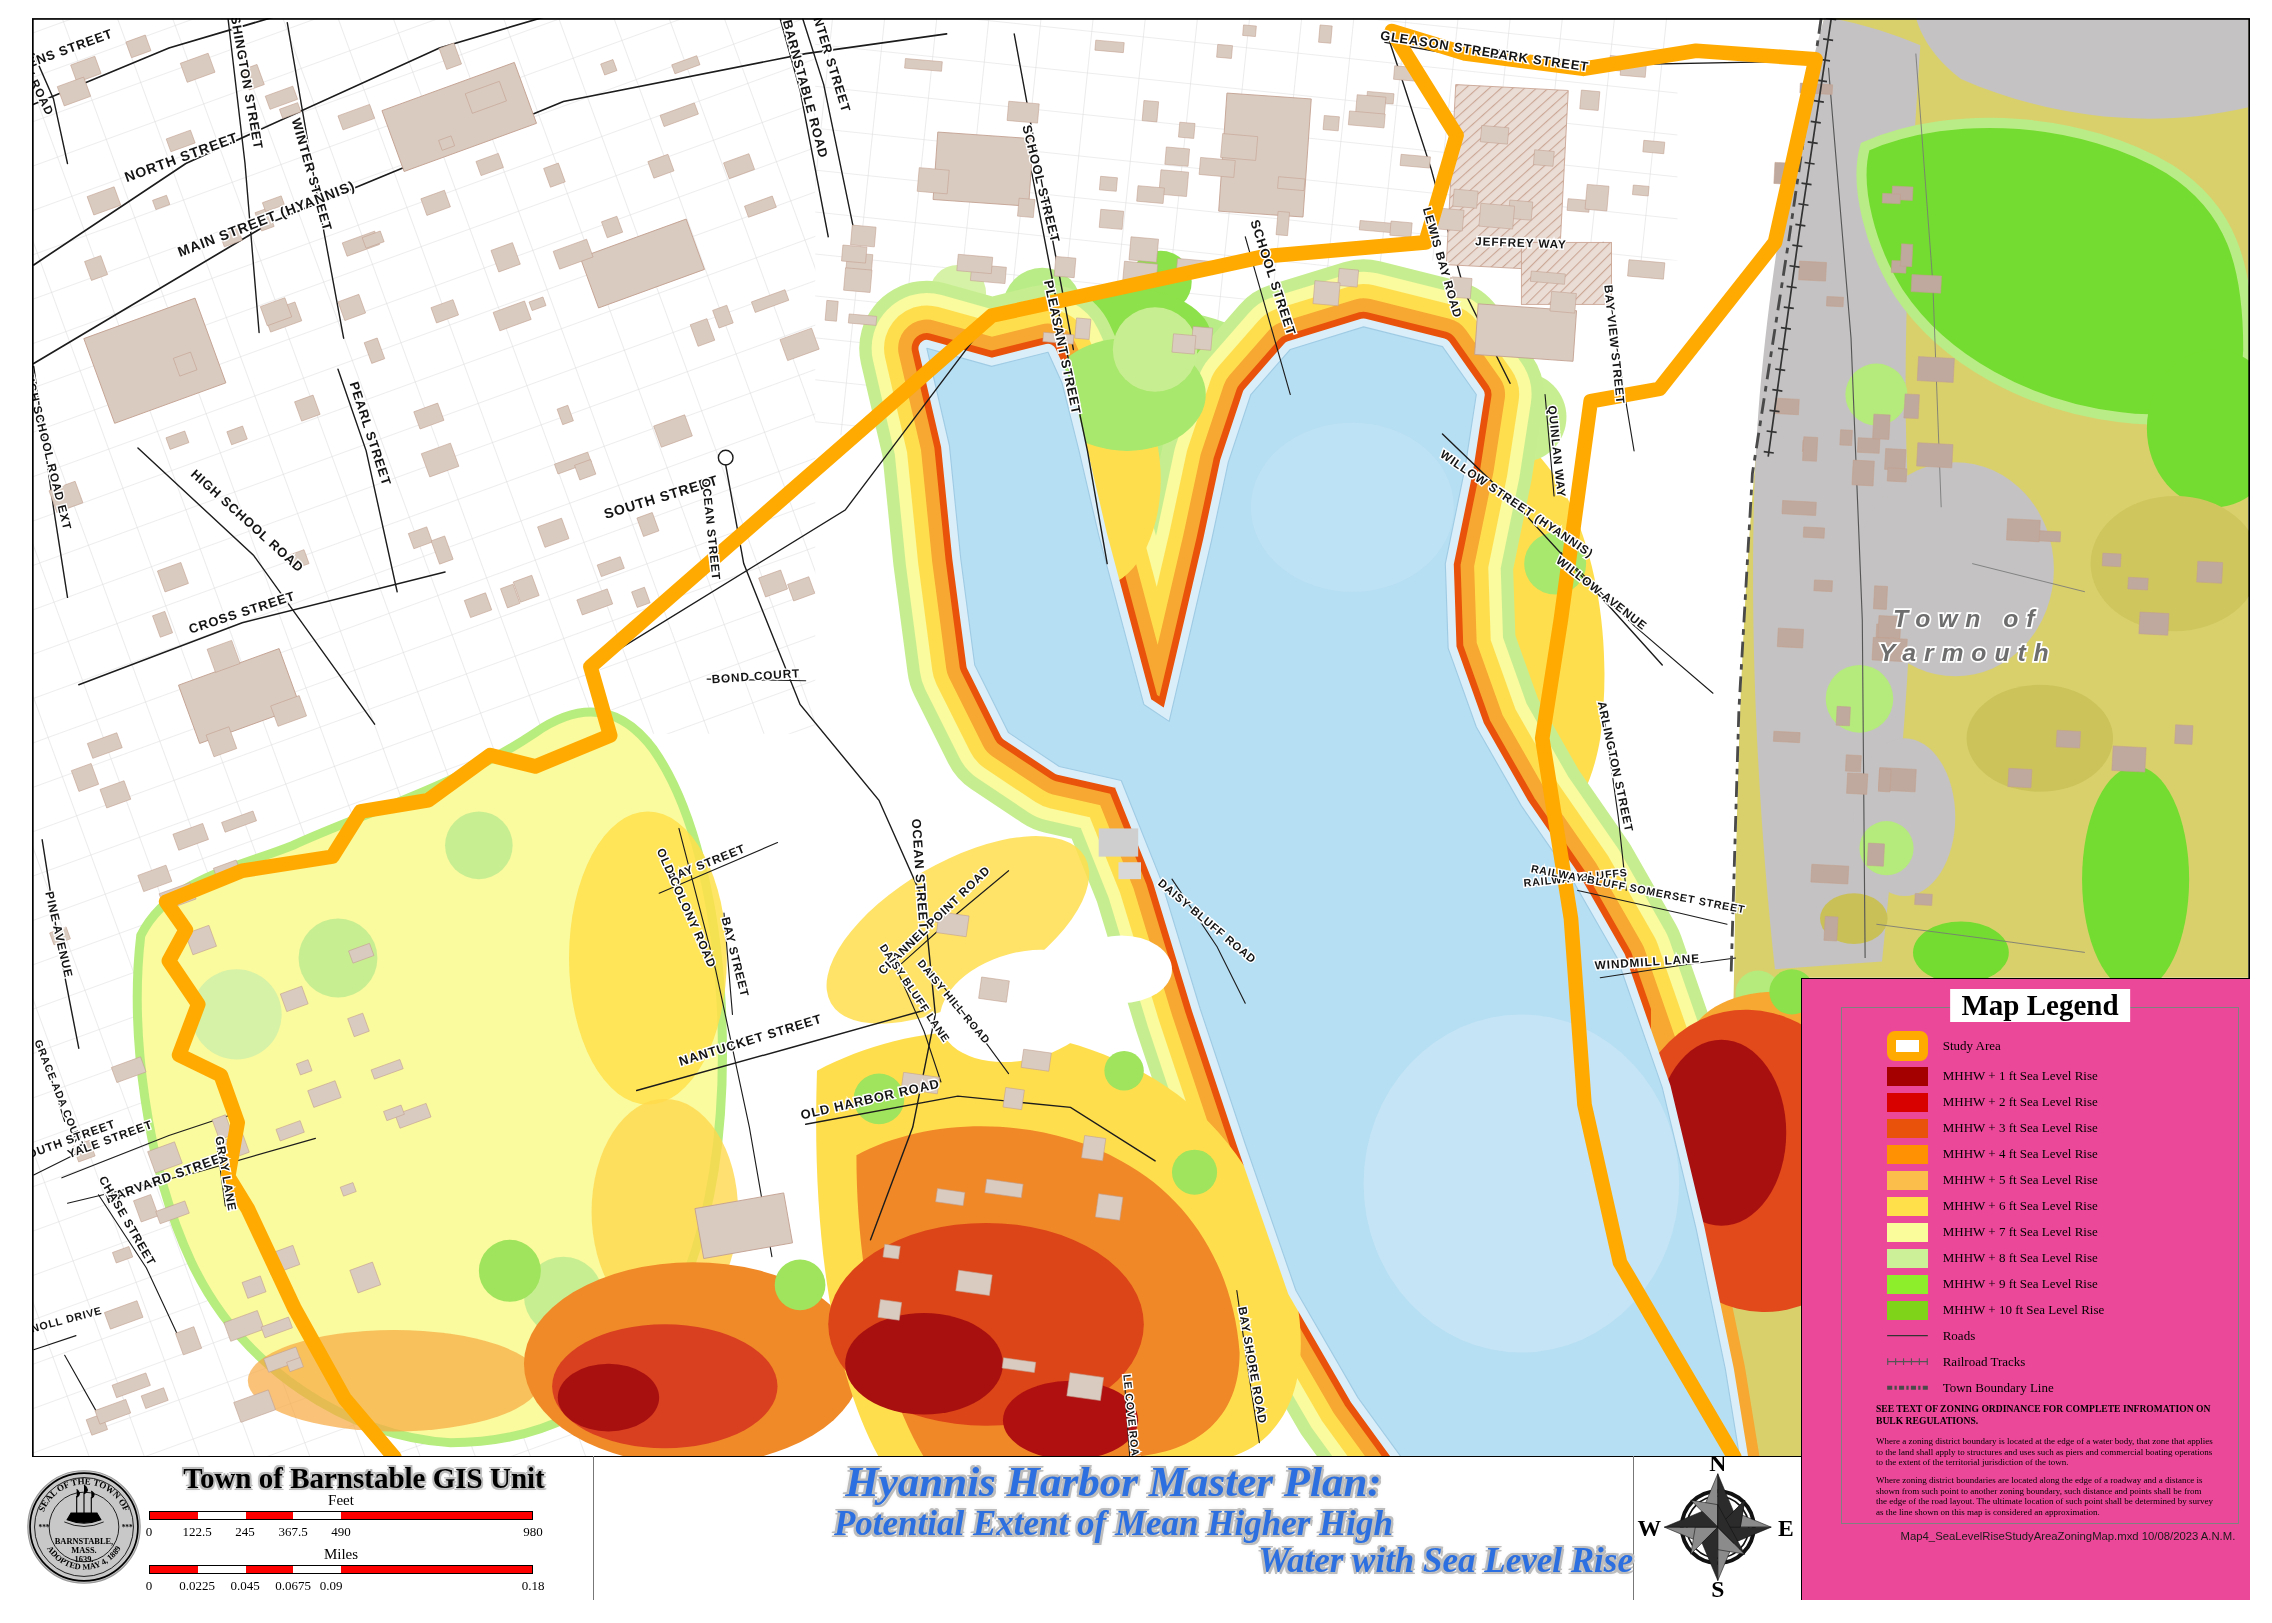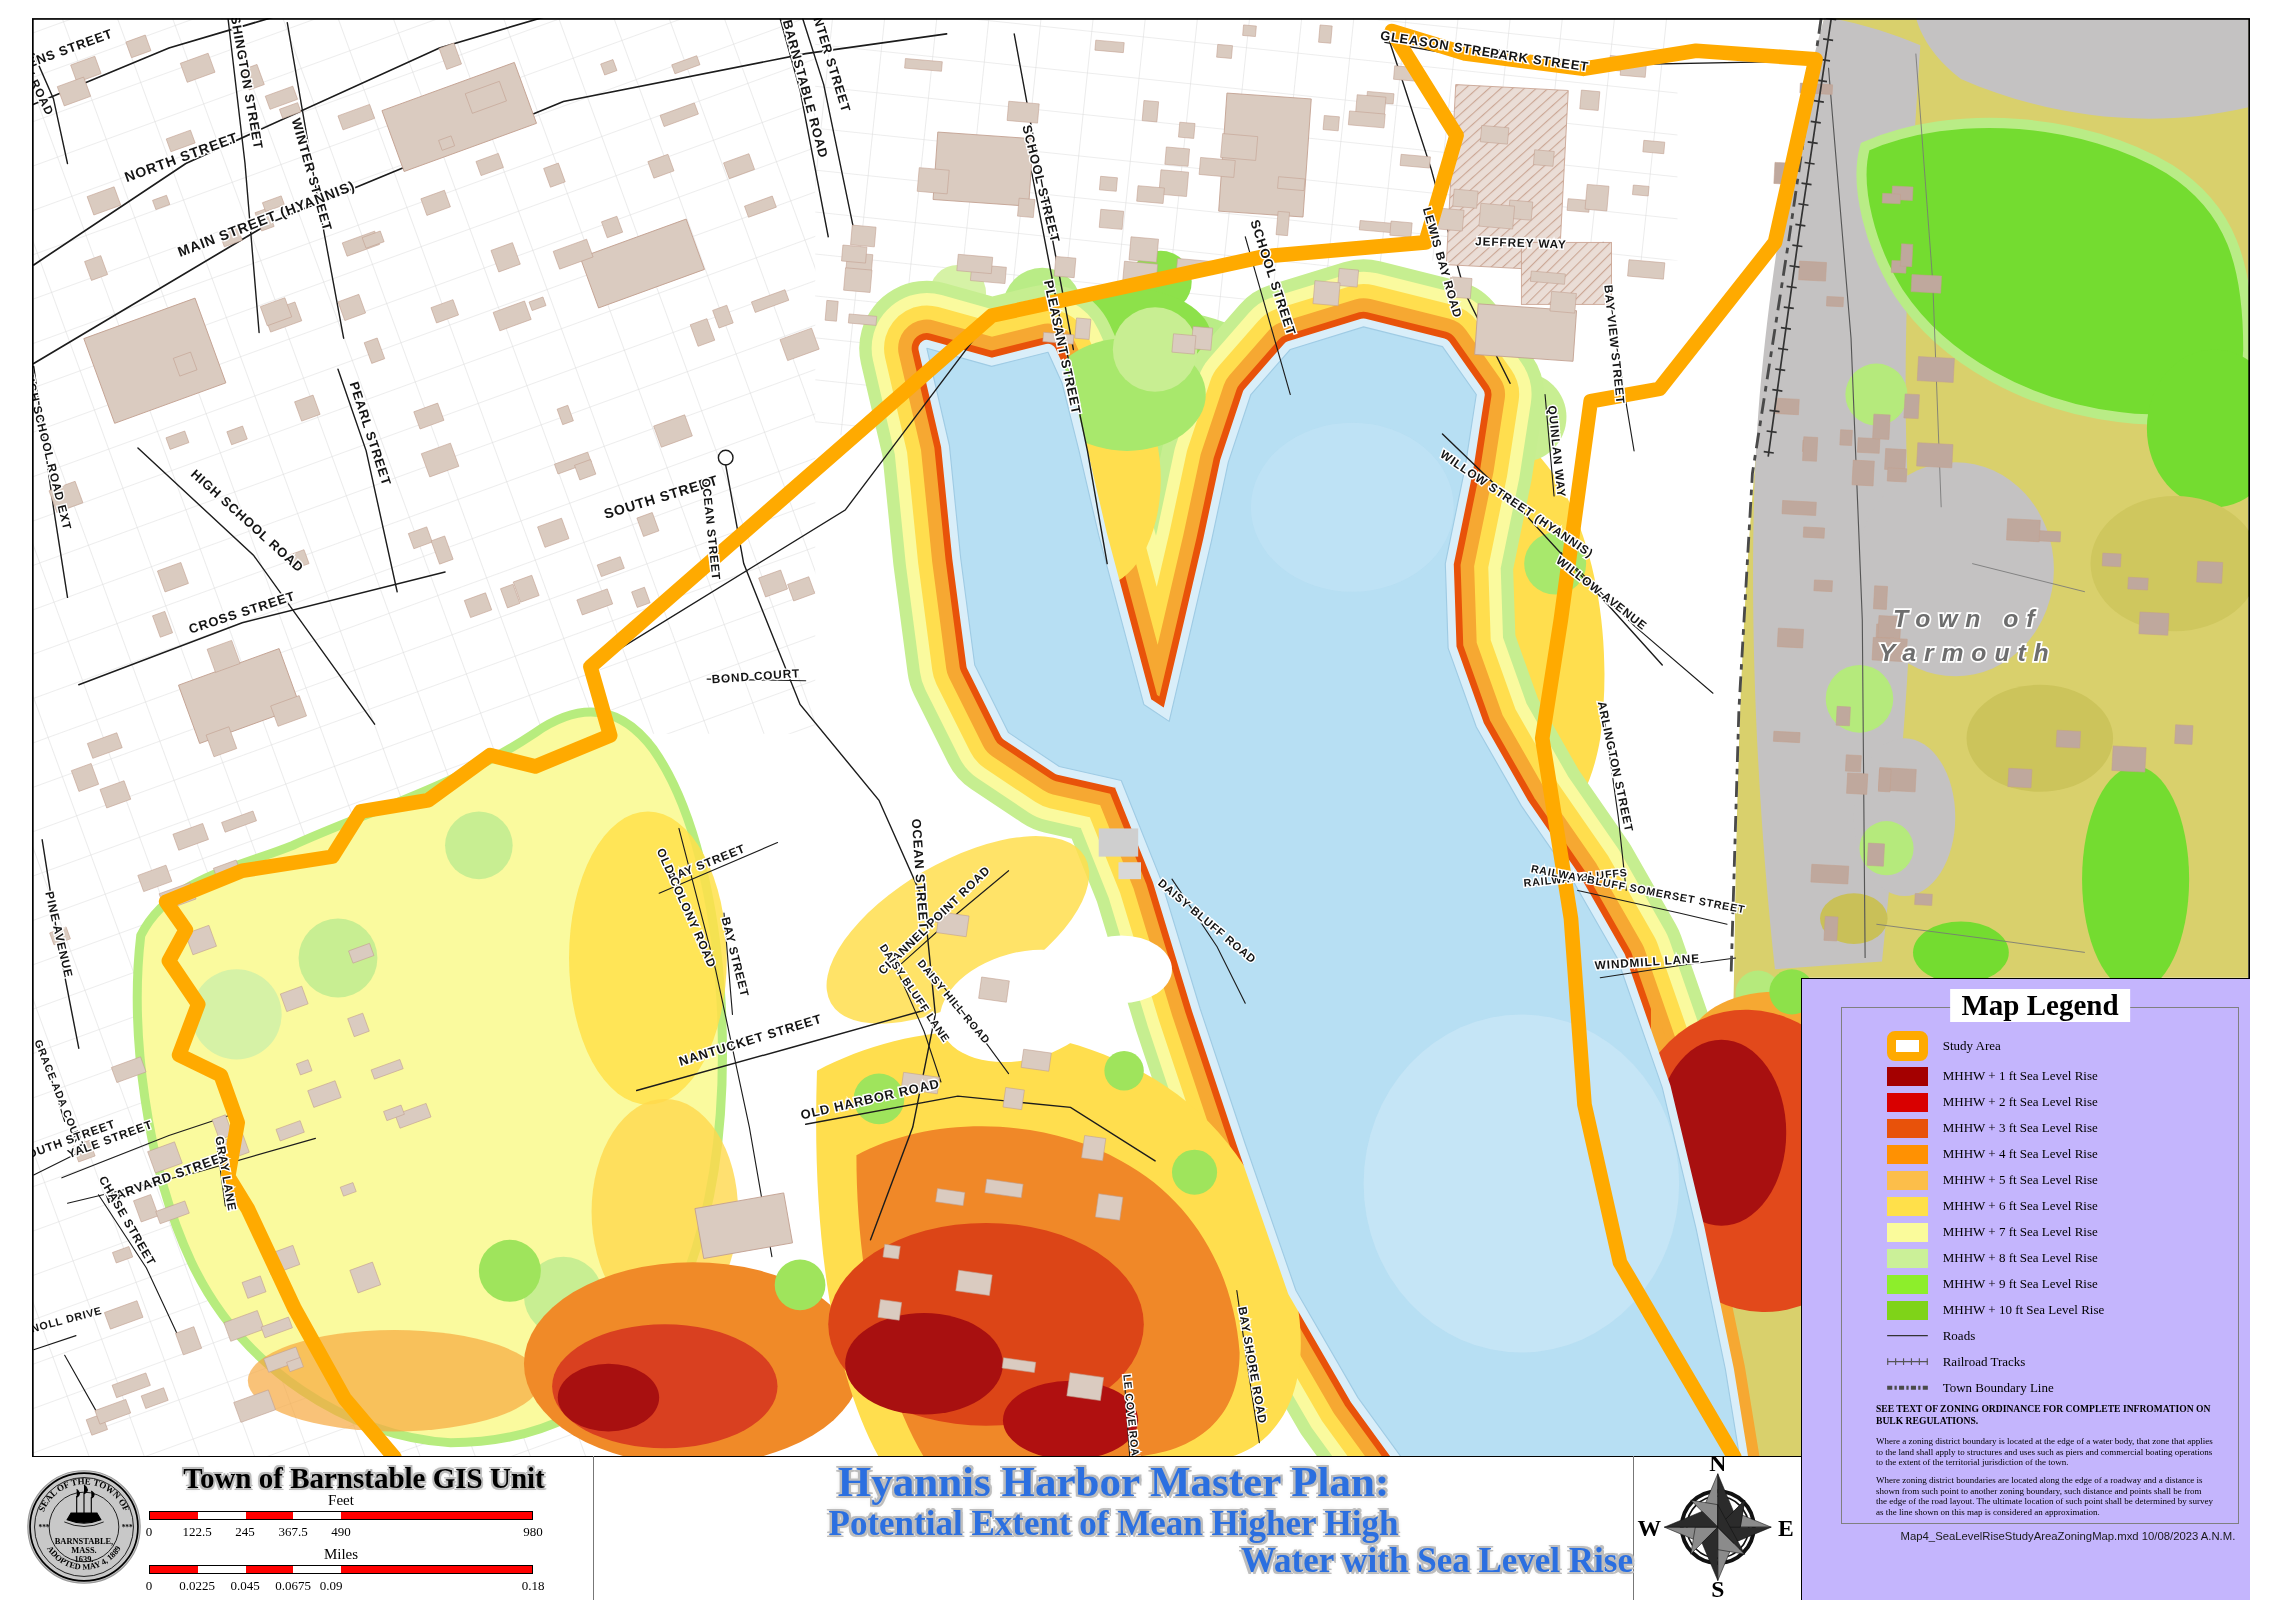--- a/index.html
+++ b/index.html
@@ -9,29 +9,29 @@
   #bottombar{position:absolute;left:32px;top:1456px;width:1769px;height:144px;background:#fff;border-top:1.1px solid #000;box-sizing:border-box;}
   .vsep{position:absolute;top:1456px;width:1.1px;height:144px;background:#777;}
   #gispanel{position:absolute;left:32px;top:1456px;width:561px;height:144px;}
   #gis-title{position:absolute;left:101px;top:5.6px;width:462px;text-align:center;font-size:29px;font-weight:bold;color:#000;
      text-shadow:1.7px 1.7px 0 #bdbdbd,-1.7px -1.7px 0 #bdbdbd,1.7px -1.7px 0 #bdbdbd,-1.7px 1.7px 0 #bdbdbd,0 0 4px #bdbdbd;}
   .scale-unit{position:absolute;left:117px;width:384px;text-align:center;font-size:15px;color:#000;}
   .scalebar{position:absolute;left:117px;width:384px;height:8.5px;border:0.6px solid #000;box-sizing:border-box;display:flex;}
   .scalebar div{height:100%;}
   .scale-labels{position:absolute;left:117px;width:428px;font-size:13px;color:#000;}
   .scale-labels span{position:absolute;transform:translateX(-50%);}
-  #titlepanel{position:absolute;left:594px;top:1456px;width:1039px;height:144px;text-align:center;}
+  #titlepanel{position:absolute;left:594px;top:1456px;width:1039px;height:144px;text-align:center;font-style:italic;}
   .maintitle{color:#2b6fe0;font-weight:bold;
      text-shadow:2.3px 2.3px 0 #bdbdbd,-2.3px -2.3px 0 #bdbdbd,2.3px -2.3px 0 #bdbdbd,-2.3px 2.3px 0 #bdbdbd,0 0 5px #bdbdbd;}
   #mt1{font-size:43px;line-height:46px;margin-top:3.4px;}
   #mt2{font-size:35px;line-height:37px;}
   #mt3{font-size:35px;line-height:37px;text-align:right;}
   #compasspanel{position:absolute;left:1634px;top:1456px;width:167px;height:144px;}
   
-  #legendpanel{position:absolute;left:1801px;top:978px;width:449px;height:622px;background:#c4b5fd;border-left:1.1px solid #000;border-top:1.1px solid #000;box-sizing:border-box;}
+  #legendpanel{position:absolute;left:1801px;top:978px;width:449px;height:622px;background:#ec4899;border-left:1.1px solid #000;border-top:1.1px solid #000;box-sizing:border-box;}
   #legendbox{position:absolute;left:39px;top:28px;width:398px;height:517px;border:1.1px solid #808080;box-sizing:border-box;}
   #legendtitle{position:absolute;top:-19px;left:50%;transform:translateX(-50%);background:#fff;padding:0 11.3px;font-size:29px;font-weight:bold;white-space:nowrap;}
   #legenditems{position:absolute;left:0;top:20px;width:100%;}
   .lrow{display:flex;align-items:center;height:26px;}
   .lrow.study{height:35px;}
   .lswatch{width:41px;height:19px;margin-left:45px;flex:0 0 41px;}
   .lswatch.study{width:50px;height:30px;border-radius:8px;background:#fff;box-sizing:border-box;}
   .llabel{margin-left:14.7px;font-size:13px;white-space:nowrap;}
   .lline{width:41px;margin-left:45px;flex:0 0 41px;}
   #legendnotes{position:absolute;left:34px;top:395px;width:338px;}

